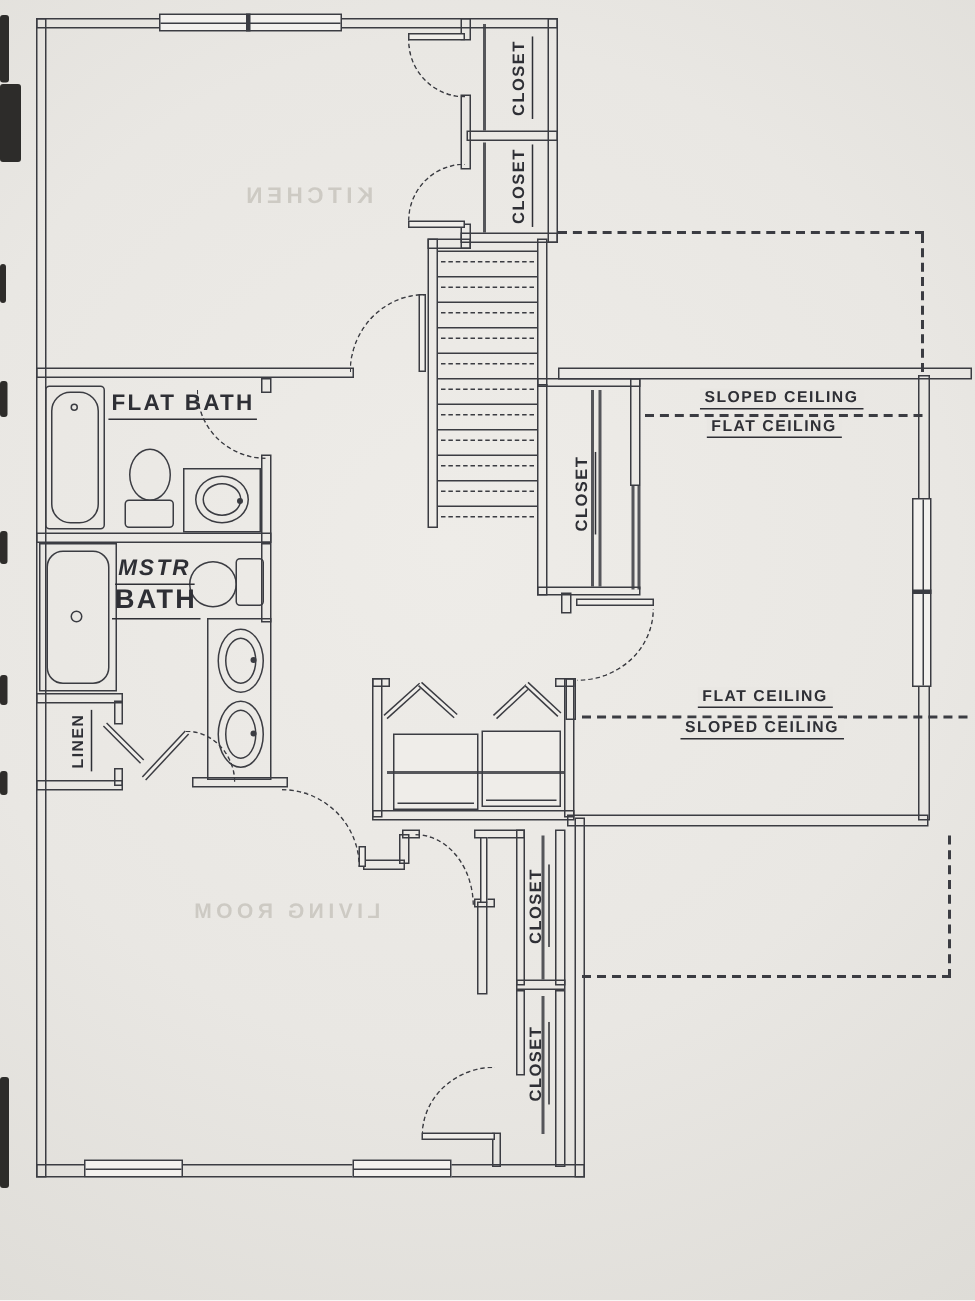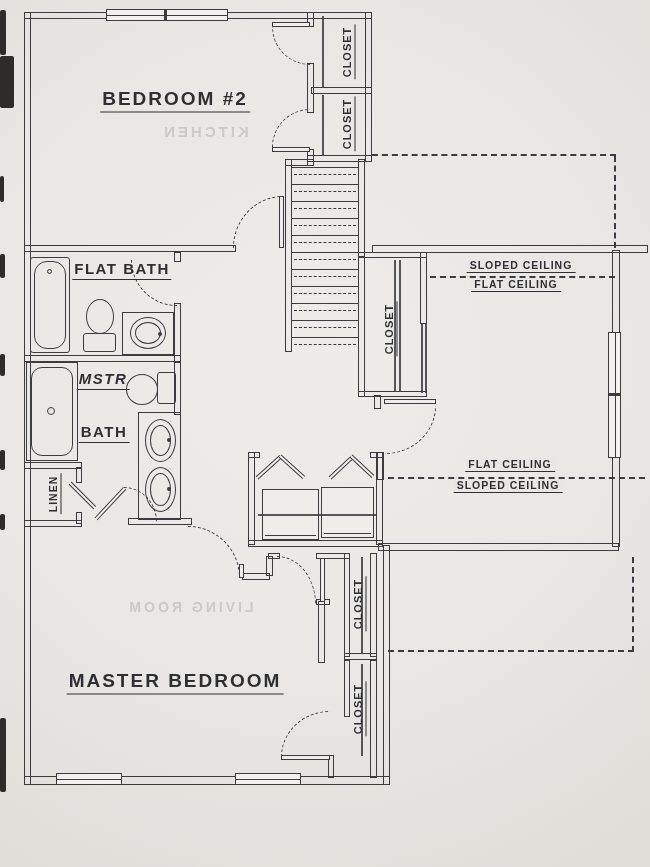--- a/index.html
+++ b/index.html
@@ -209,25 +209,23 @@
     <div class="innerfix oval" style="left:150px;top:425px;width:21px;height:31px;"></div>
     <div class="line" style="left:167px;top:438px;width:4px;height:4px;border-radius:50%;"></div>
     <div class="fix oval" style="left:145px;top:467px;width:31px;height:45px;"></div>
     <div class="innerfix oval" style="left:150px;top:473px;width:21px;height:33px;"></div>
     <div class="line" style="left:167px;top:487px;width:4px;height:4px;border-radius:50%;"></div>
 
     <div class="appl" style="left:262px;top:489px;width:57px;height:51px;"></div>
     <div class="appl" style="left:321px;top:487px;width:53px;height:51px;"></div>
     <div class="thin" style="left:258px;top:514px;width:118px;height:2px;"></div>
 
-    <div class="lbl" style="left:175px;top:100px;font-size:19px;">BEDROOM #2</div>
-    <div class="lbl" style="left:175px;top:682px;font-size:19px;">MASTER BEDROOM</div>
     <div class="lbl" style="left:122px;top:270px;font-size:15px;letter-spacing:1.5px;">FLAT BATH</div>
     <div class="lbl" style="left:103px;top:380px;font-size:15px;letter-spacing:1.5px;font-style:italic;">MSTR</div>
-    <div class="lbl" style="left:104px;top:401px;font-size:15px;letter-spacing:1.5px;margin-top:32px;">BATH</div>
+    <div class="lbl" style="left:104px;top:401px;font-size:18px;letter-spacing:1.5px;">BATH</div>
     <div class="lbl v" style="left:54px;top:494px;font-size:10.5px;letter-spacing:1px;">LINEN</div>
     <div class="lbl v" style="left:348px;top:52px;font-size:11px;letter-spacing:1px;">CLOSET</div>
     <div class="lbl v" style="left:348px;top:124px;font-size:11px;letter-spacing:1px;">CLOSET</div>
     <div class="lbl v" style="left:390px;top:329px;font-size:11px;letter-spacing:1px;">CLOSET</div>
     <div class="lbl v" style="left:359px;top:604px;font-size:11px;letter-spacing:1px;">CLOSET</div>
     <div class="lbl v" style="left:359px;top:709px;font-size:11px;letter-spacing:1px;">CLOSET</div>
 
     <div class="note" style="left:521px;top:266px;">SLOPED CEILING</div>
     <div class="note" style="left:516px;top:285px;">FLAT CEILING</div>
     <div class="note" style="left:510px;top:465px;">FLAT CEILING</div>

